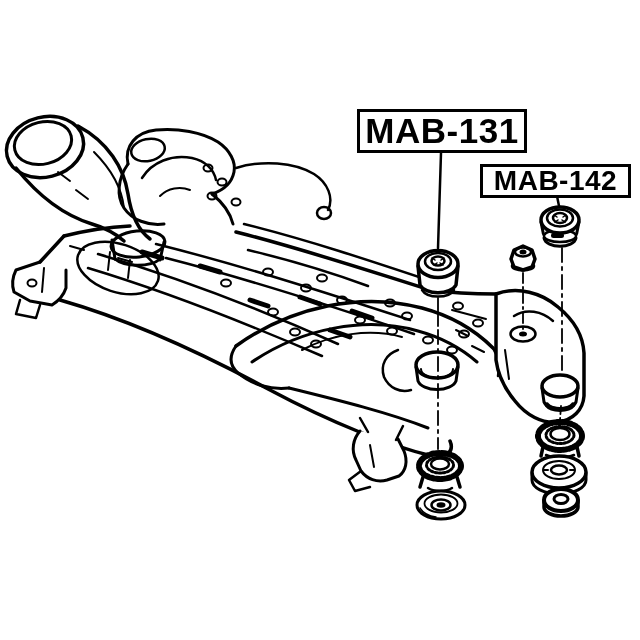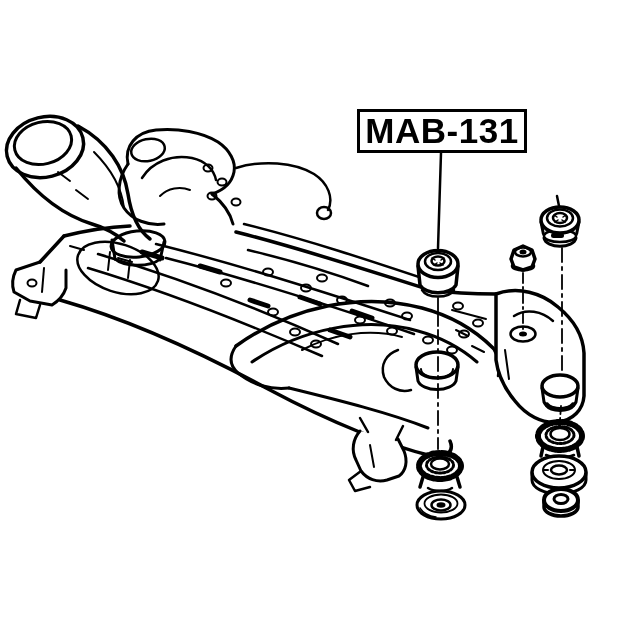--- a/index.html
+++ b/index.html
@@ -224,14 +224,15 @@
       <path d="M544,501 L544,507 A17,9 0 0 0 578,507 L578,501" fill="#fff" stroke-width="3.5"></path>
       <ellipse cx="561" cy="500" rx="17" ry="11" fill="#fff" stroke-width="4"></ellipse>
       <ellipse cx="561" cy="499" rx="7" ry="4.5" stroke-width="3"></ellipse>
     </g>
 
   </g>
 </svg>
 
 <div class="part-label" id="lbl131">MAB-131</div>
 
+<div class="part-label" id="lbl142">MAB-142</div>
 
 </div>
 
 </body></html>

